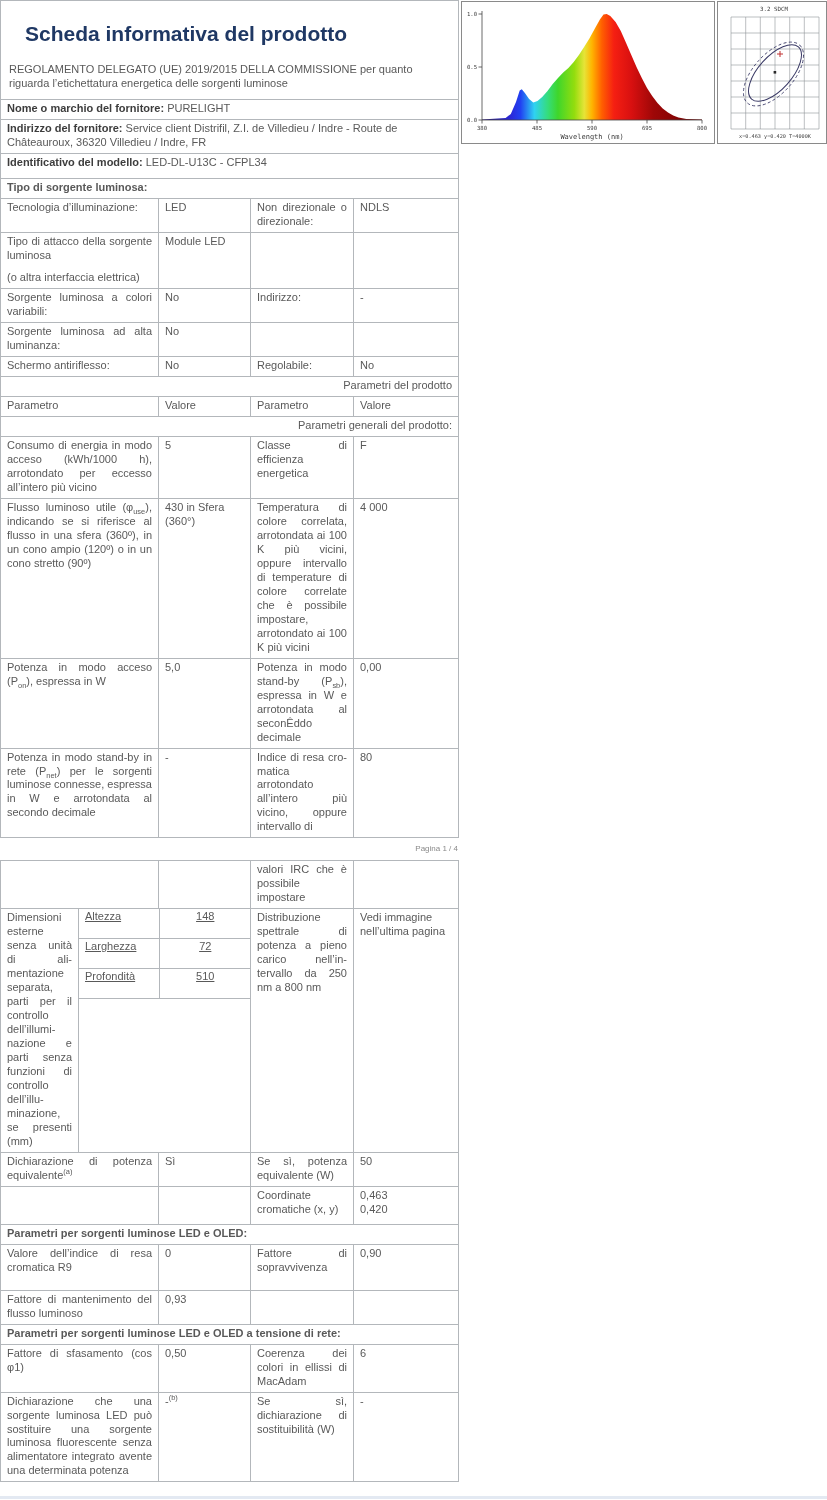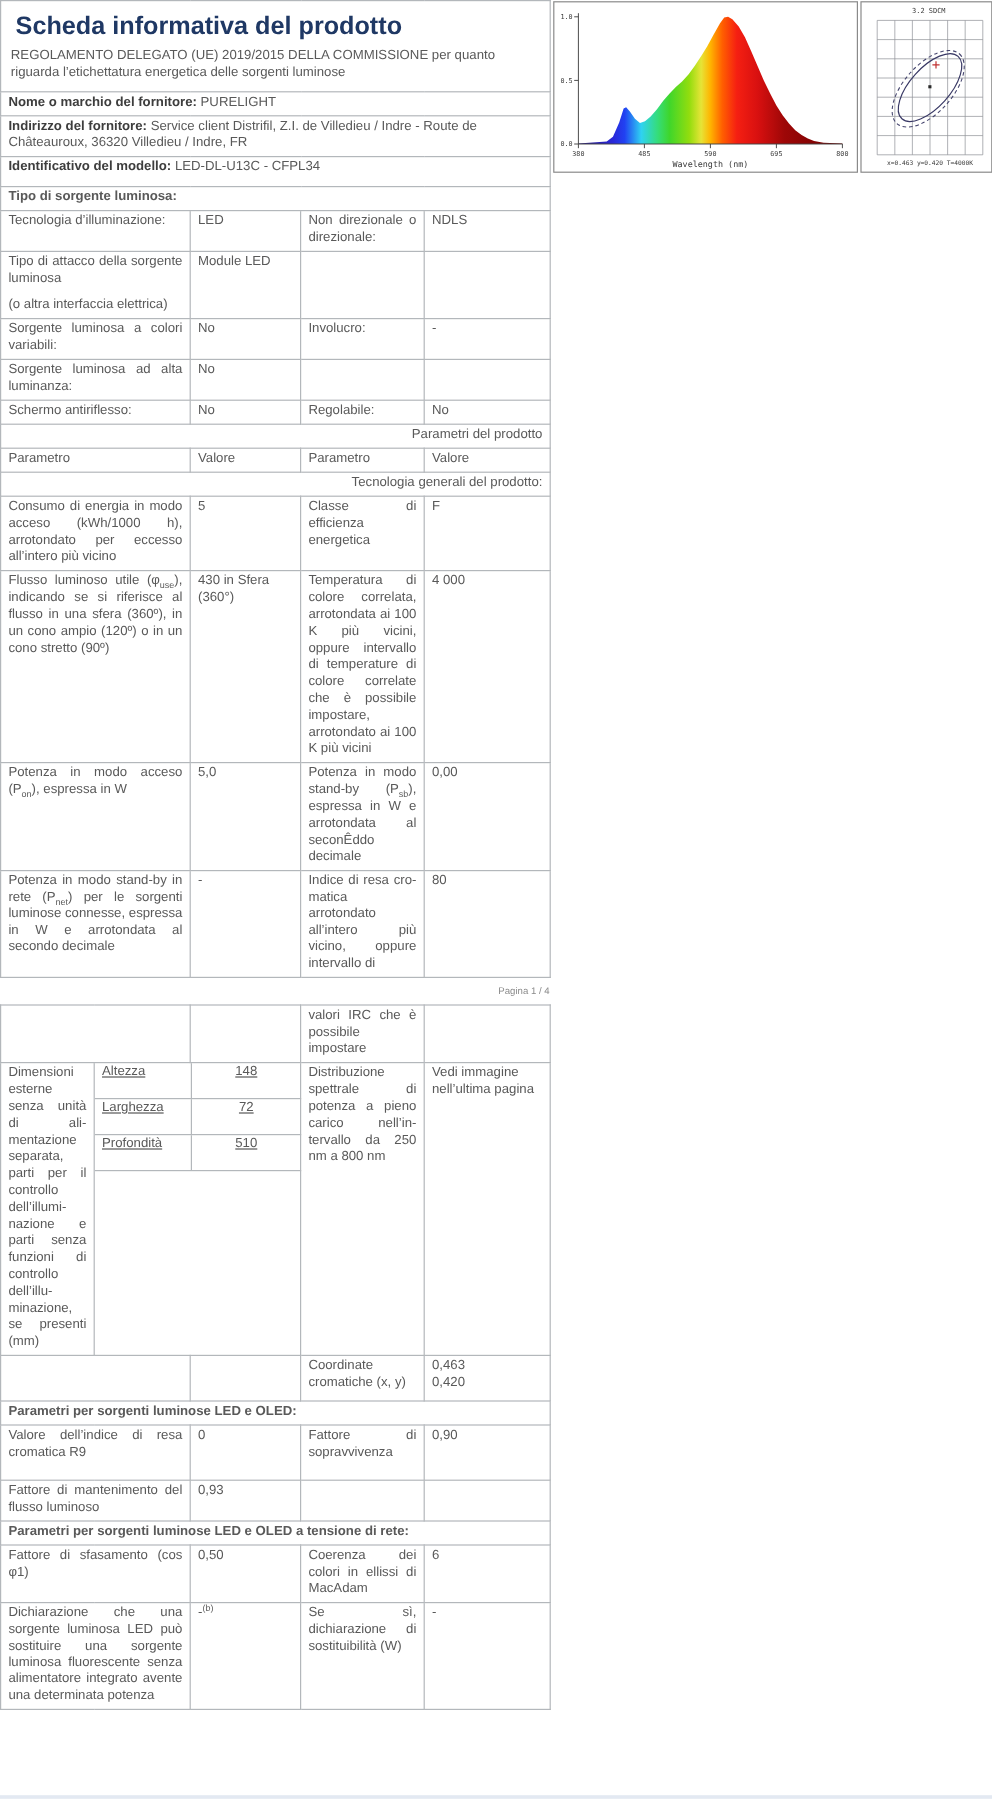--- a/index.html
+++ b/index.html
@@ -8,21 +8,21 @@
     font-family:"Liberation Sans",sans-serif;color:#595959;
     -webkit-font-smoothing:antialiased;
   }
   .main-col{position:absolute;left:0;top:0;width:458px;}
   table.doc{border-collapse:collapse;table-layout:fixed;width:458px;}
   table.doc td{
     border:1px solid #b3b7bb;padding:2px 6px 3px 6px;vertical-align:top;
     font-size:11px;line-height:1.27;color:#595959;word-wrap:break-word;
   }
   .titlecell{padding:5px 8px 8px 8px !important;}
-  h1{font-size:21px;font-weight:bold;color:#1f3864;margin:4px;line-height:1.15;}
+  h1{font-size:21px;font-weight:bold;color:#1f3864;margin:16px;line-height:1.15;}
   .subtitle{font-size:11px;color:#595959;margin-top:5px;line-height:1.3;}
   .bl{font-weight:bold;color:#3d3d3d;}
   .c{}
   .j{text-align:justify;}
   .sec td{font-weight:bold;color:#3d3d3d;margin-left:42px;}
   .secc td{font-weight:normal;color:#3d3d3d;text-align:right;}
   sub,sup{font-size:68%;line-height:0;}
   .cut td{border-bottom:none;}
   .nt td{border-top:none;}
   .pagebreak{height:22px;width:458px;text-align:right;font-size:8px;color:#8a8a8a;
@@ -91,21 +91,21 @@
         <div>Tipo di attacco della sorgente luminosa</div>
         <div class="p2gap">(o altra interfaccia elettrica)</div>
       </td>
       <td class="c">Module LED</td>
       <td></td>
       <td></td>
     </tr>
     <tr>
       <td class="j" style="height:24px">Sorgente luminosa a colori va­riabili:</td>
       <td class="c">No</td>
-      <td class="j">Involucro:</td>
+      <td class="j">Indirizzo:</td>
       <td class="c">-</td>
     </tr>
     <tr>
       <td class="j" style="height:24px">Sorgente luminosa ad alta lumi­nanza:</td>
       <td class="c">No</td>
       <td></td>
       <td></td>
     </tr>
     <tr>
       <td class="j">Schermo antiriflesso:</td>
@@ -116,21 +116,21 @@
     <tr class="secc">
       <td colspan="4">Parametri del prodotto</td>
     </tr>
     <tr>
       <td>Parametro</td>
       <td>Valore</td>
       <td>Parametro</td>
       <td>Valore</td>
     </tr>
     <tr class="secc">
-      <td colspan="4">Tecnologia generali del prodotto:</td>
+      <td colspan="4">Parametri generali del prodotto:</td>
     </tr>
     <tr>
       <td class="j" style="height:50px">Consumo di energia in modo ac­ceso (kWh/1000 h), arrotonda­to per eccesso all’intero più vi­cino</td>
       <td class="c">5</td>
       <td class="j">Classe di efficienza energetica</td>
       <td class="c">F</td>
     </tr>
     <tr>
       <td class="j" style="height:116px">Flusso luminoso utile (φ<sub>use</sub>), in­dicando se si riferisce al flusso in una sfera (360º), in un cono am­pio (120º) o in un cono stretto (90º)</td>
       <td class="c">430 in Sfe­ra (360°)</td>
@@ -188,20 +188,26 @@
           </tr>
           <tr>
             <td>Profondità</td>
             <td>510</td>
           </tr>
         </tbody>
             </table>
       </td>
       <td class="j">Distribuzione spet­trale di potenza a pieno carico nell’in­tervallo da 250 nm a 800 nm</td>
       <td class="c">Vedi immagine nell’ultima pagina</td>
+    </tr>
+    <tr>
+      <td colspan="2" class="j" style="height:28px">Dichiarazione di potenza equi­valente<sup>(a)</sup></td>
+      <td class="c">Sì</td>
+      <td class="j">Se sì, potenza equi­valente (W)</td>
+      <td class="c">50</td>
     </tr>
     <tr>
       <td colspan="2" style="height:32px"></td>
       <td></td>
       <td class="j">Coordinate cromati­che (x, y)</td>
       <td class="c">
         <div>0,463</div>
         <div>0,420</div>
       </td>
     </tr>

